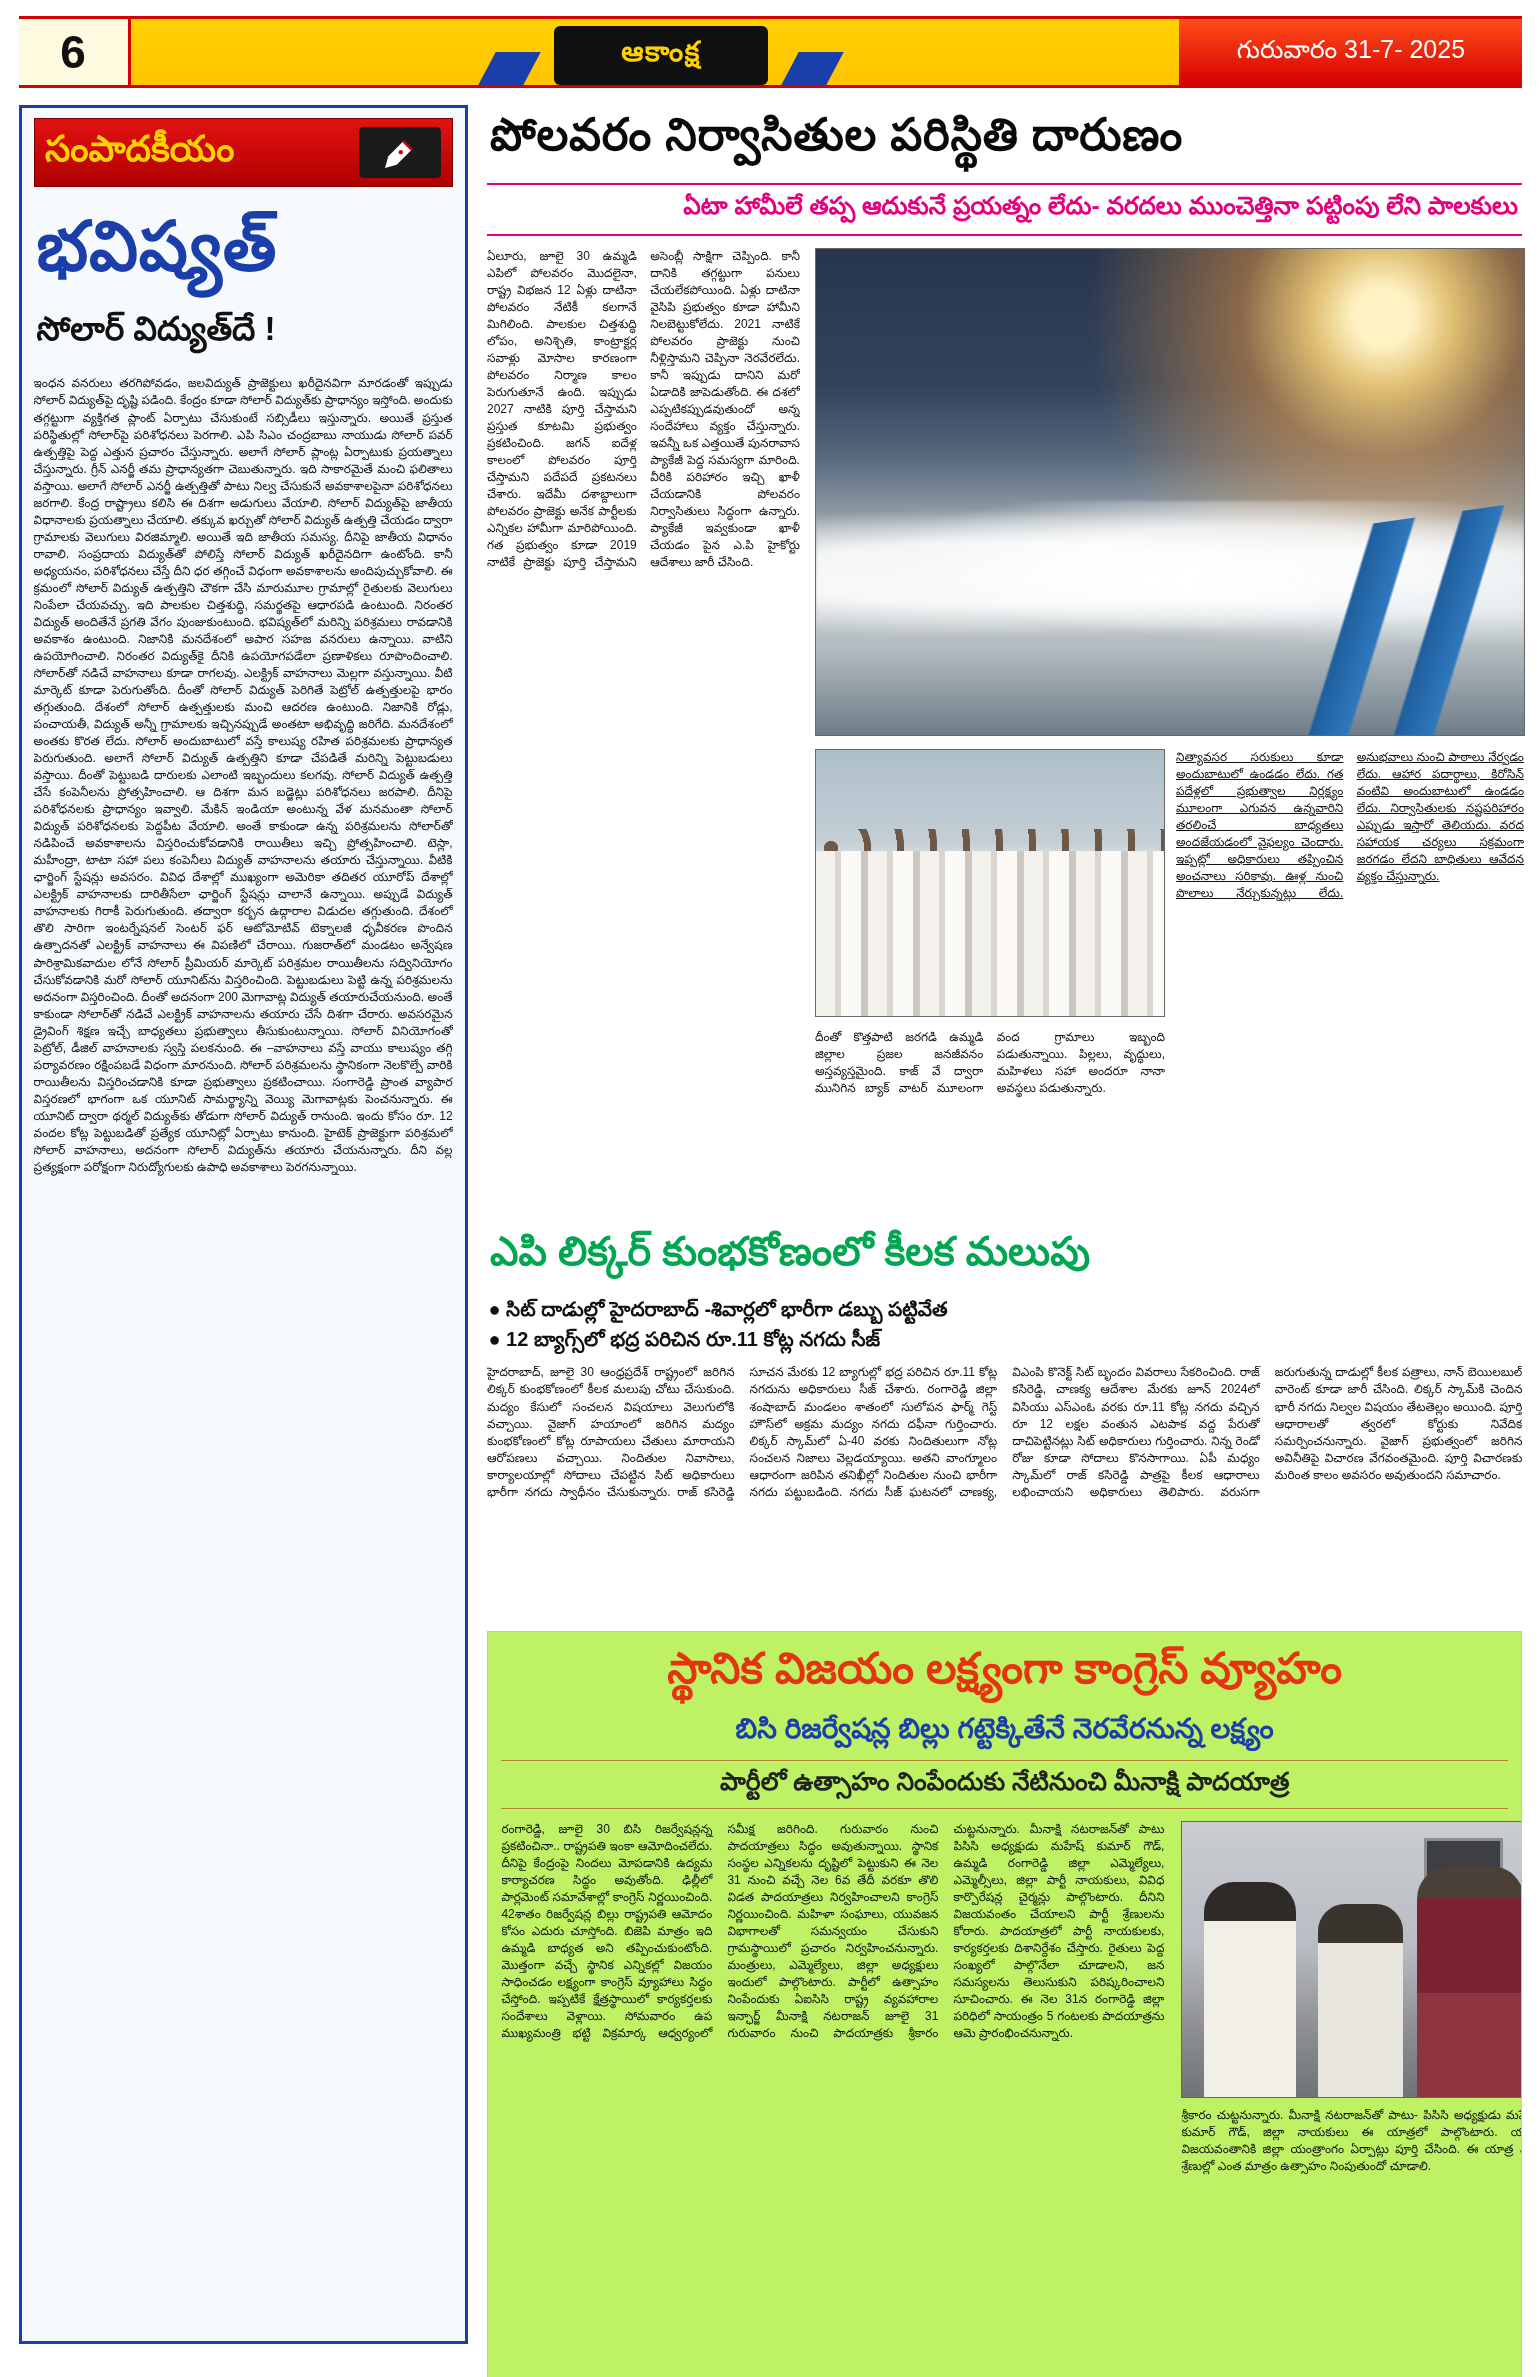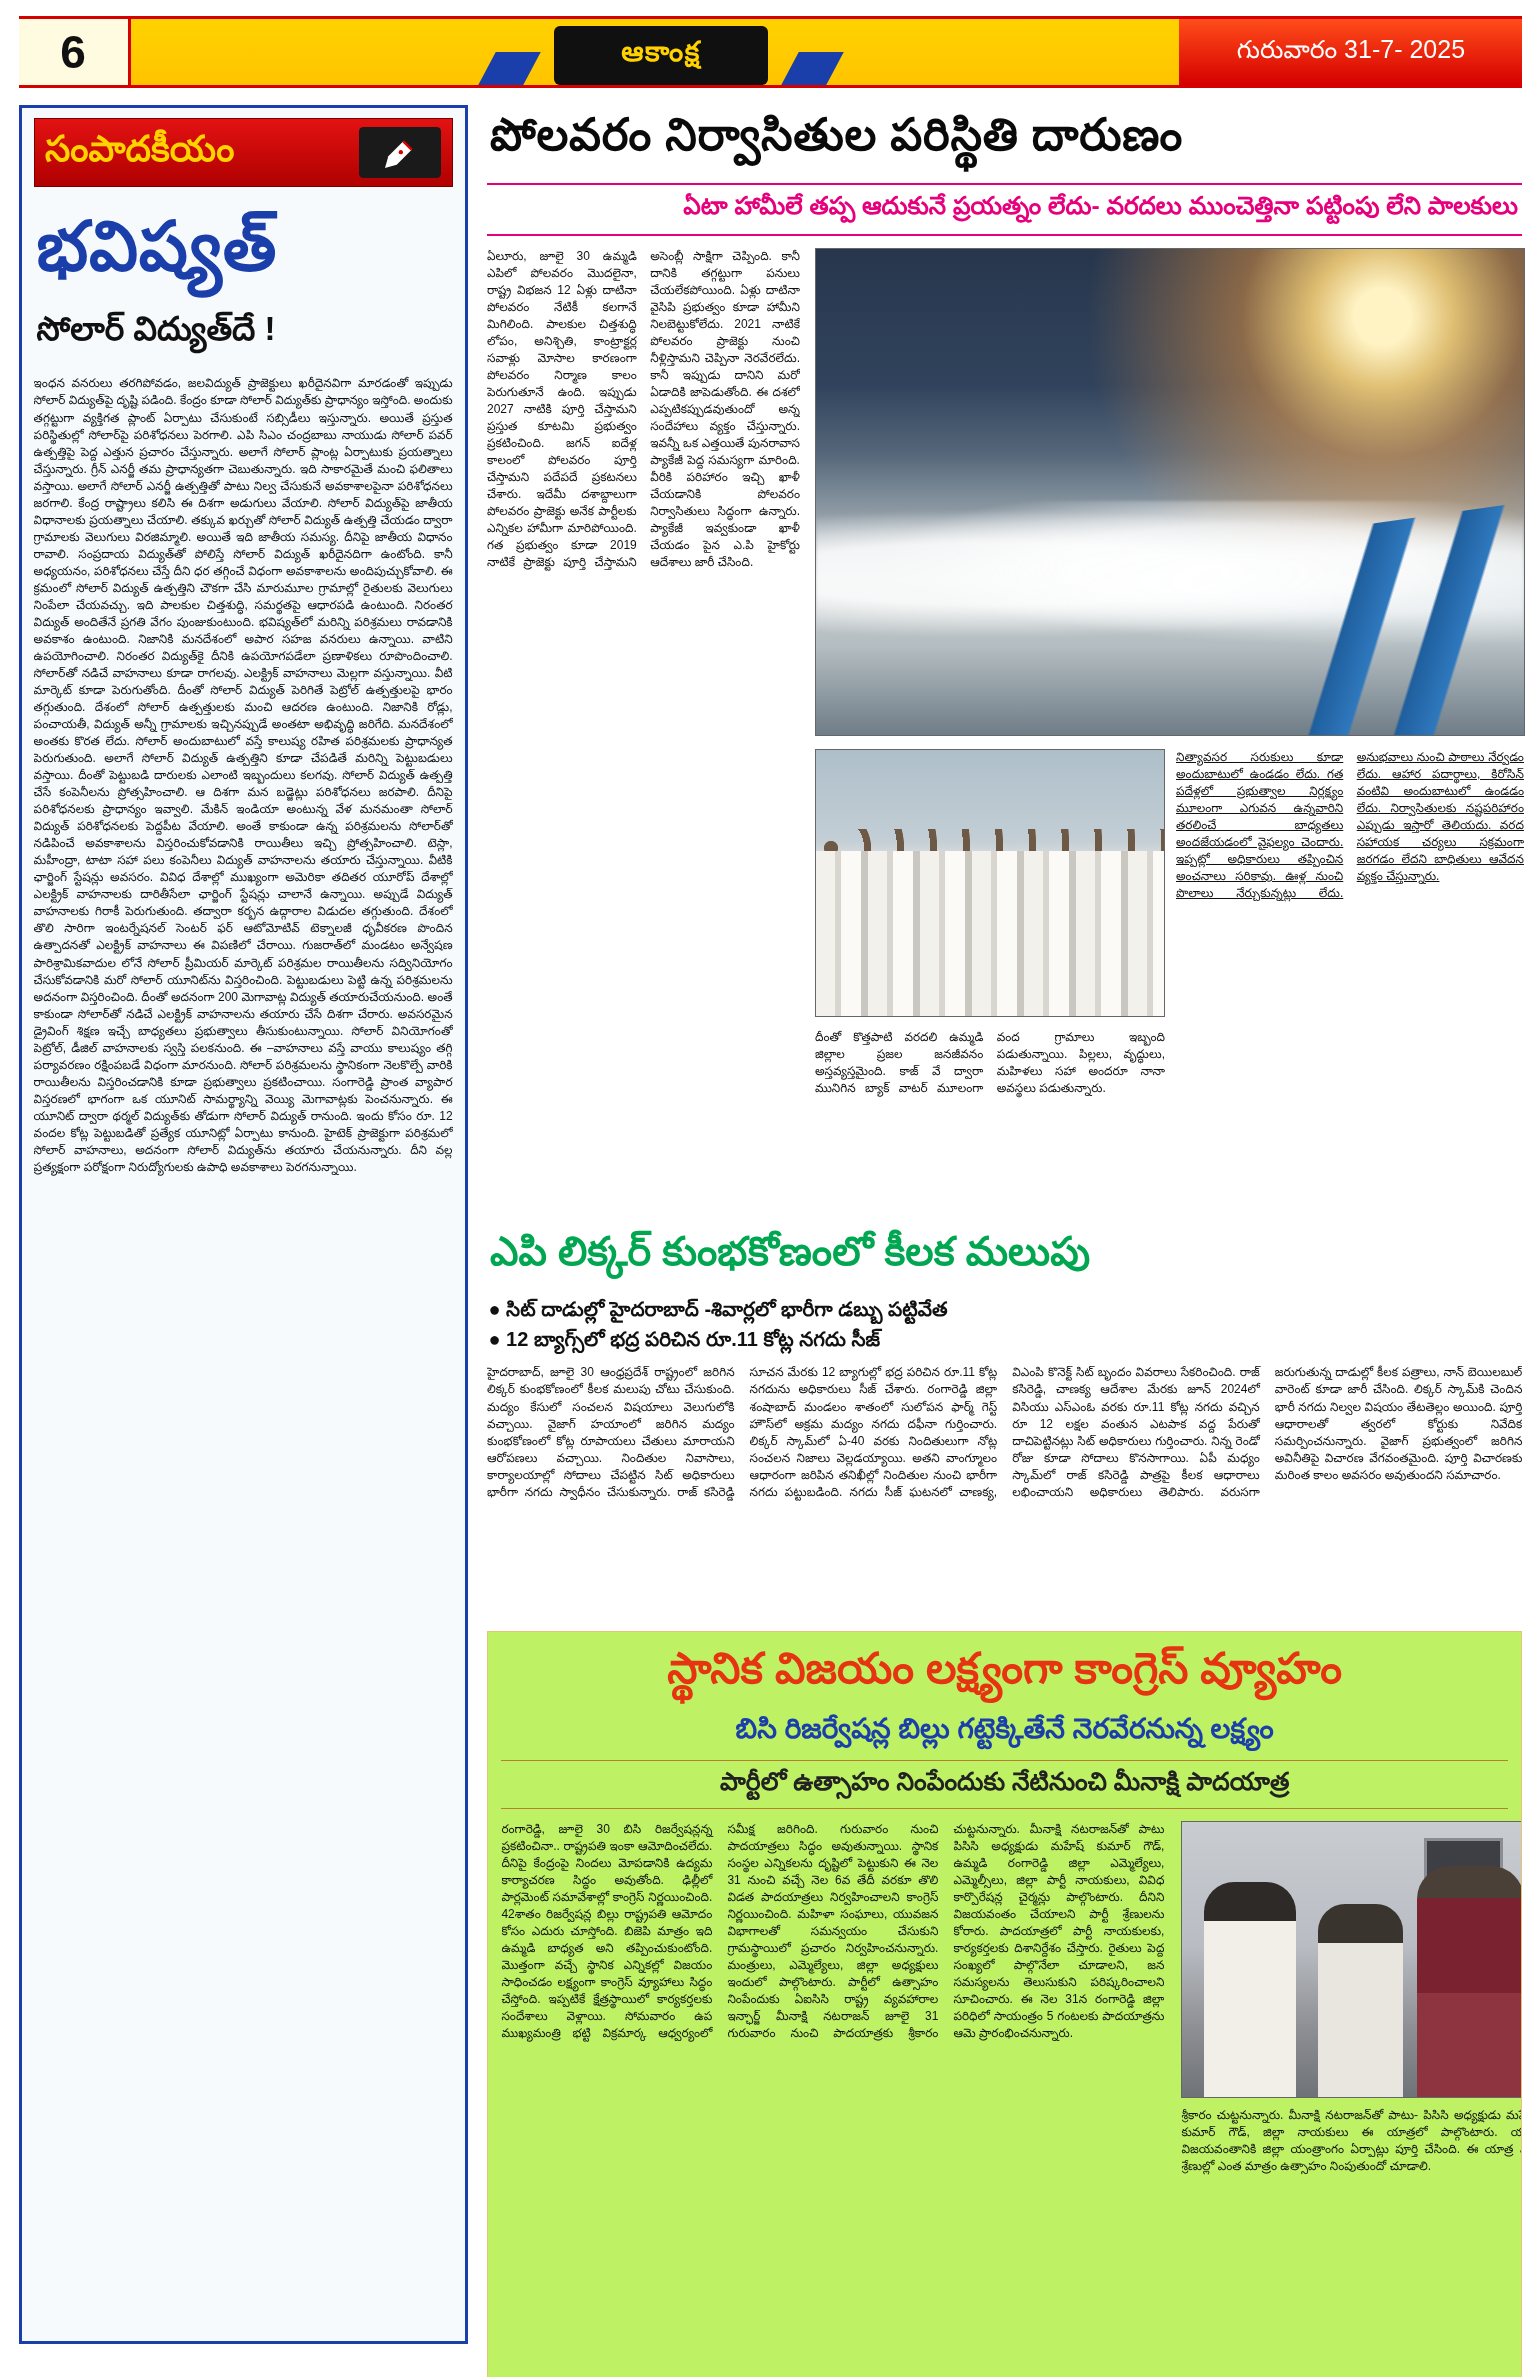--- a/index.html
+++ b/index.html
@@ -215,21 +215,21 @@
             <div class="dam-spray"></div>
             <div class="dam-rail"></div>
           </div>
 
           <div class="photo photo-group">
             <div class="group-heads"></div>
             <div class="group-people"></div>
           </div>
 
           <div class="a1-text-b news-text">నిత్యావసర సరుకులు కూడా అందుబాటులో ఉండడం లేదు. గత పదేళ్లలో ప్రభుత్వాల నిర్లక్ష్యం మూలంగా ఎగువన ఉన్నవారిని తరలించే బాధ్యతలు అందజేయడంలో వైఫల్యం చెందారు. ఇప్పట్లో అధికారులు తప్పించిన అంచనాలు సరికావు. ఊళ్ల నుంచి పొలాలు నేర్చుకున్నట్లు లేదు. అనుభవాలు నుంచి పాఠాలు నేర్వడం లేదు. ఆహార పదార్థాలు, కిరోసిన్ వంటివి అందుబాటులో ఉండడం లేదు. నిర్వాసితులకు నష్టపరిహారం ఎప్పుడు ఇస్తారో తెలియదు. వరద సహాయక చర్యలు సక్రమంగా జరగడం లేదని బాధితులు ఆవేదన వ్యక్తం చేస్తున్నారు.</div>
-          <div class="a1-text-c news-text">దీంతో కొత్తపాటి వరదలి ఉమ్మడి జిల్లాల ప్రజల జనజీవనం అస్తవ్యస్తమైంది. కాజ్ వే ద్వారా మునిగిన బ్యాక్ వాటర్ మూలంగా వంద గ్రామాలు ఇబ్బంది పడుతున్నాయి. పిల్లలు, వృద్ధులు, మహిళలు సహా అందరూ నానా అవస్థలు పడుతున్నారు.</div>
+          <div class="a1-text-c news-text">దీంతో కొత్తపాటి జరగడి ఉమ్మడి జిల్లాల ప్రజల జనజీవనం అస్తవ్యస్తమైంది. కాజ్ వే ద్వారా మునిగిన బ్యాక్ వాటర్ మూలంగా వంద గ్రామాలు ఇబ్బంది పడుతున్నాయి. పిల్లలు, వృద్ధులు, మహిళలు సహా అందరూ నానా అవస్థలు పడుతున్నారు.</div>
         </div>
       </div>
 
       <div class="article2">
         <div class="a2-headline">ఎపి లిక్కర్ కుంభకోణంలో కీలక మలుపు</div>
         <div class="a2-bullets">
           <div class="a2-bullet">● సిట్ దాడుల్లో హైదరాబాద్ -శివార్లలో భారీగా డబ్బు పట్టివేత</div>
           <div class="a2-bullet">● 12 బ్యాగ్స్‌లో భద్ర పరిచిన రూ.11 కోట్ల నగదు సీజ్</div>
         </div>
         <div class="a2-body news-text">హైదరాబాద్, జూలై 30 ఆంధ్రప్రదేశ్ రాష్ట్రంలో జరిగిన లిక్కర్ కుంభకోణంలో కీలక మలుపు చోటు చేసుకుంది. మద్యం కేసులో సంచలన విషయాలు వెలుగులోకి వచ్చాయి. వైజాగ్ హయాంలో జరిగిన మద్యం కుంభకోణంలో కోట్ల రూపాయలు చేతులు మారాయని ఆరోపణలు వచ్చాయి. నిందితుల నివాసాలు, కార్యాలయాల్లో సోదాలు చేపట్టిన సిట్ అధికారులు భారీగా నగదు స్వాధీనం చేసుకున్నారు. రాజ్ కసిరెడ్డి సూచన మేరకు 12 బ్యాగుల్లో భద్ర పరిచిన రూ.11 కోట్ల నగదును అధికారులు సీజ్ చేశారు. రంగారెడ్డి జిల్లా శంషాబాద్ మండలం శాతంలో సులోపన ఫార్మ్ గెస్ట్ హౌస్‌లో అక్రమ మద్యం నగదు దఫీనా గుర్తించారు. లిక్కర్ స్కామ్‌లో ఏ-40 వరకు నిందితులుగా నోట్ల సంచలన నిజాలు వెల్లడయ్యాయి. అతని వాంగ్మూలం ఆధారంగా జరిపిన తనిఖీల్లో నిందితుల నుంచి భారీగా నగదు పట్టుబడింది. నగదు సీజ్ ఘటనలో చాణక్య, విఎంపి కొనెక్ట్ సిట్ బృందం వివరాలు సేకరించింది. రాజ్ కసిరెడ్డి, చాణక్య ఆదేశాల మేరకు జూన్ 2024లో విసియు ఎస్ఎంఓ వరకు రూ.11 కోట్ల నగదు వచ్చిన రూ 12 లక్షల వంతున ఎటపాక వద్ద పేరుతో దాచిపెట్టినట్లు సిట్ అధికారులు గుర్తించారు. నిన్న రెండో రోజు కూడా సోదాలు కొనసాగాయి. ఏపీ మధ్యం స్కామ్‌లో రాజ్ కసిరెడ్డి పాత్రపై కీలక ఆధారాలు లభించాయని అధికారులు తెలిపారు. వరుసగా జరుగుతున్న దాడుల్లో కీలక పత్రాలు, నాన్ బెయిలబుల్ వారెంట్ కూడా జారీ చేసింది. లిక్కర్ స్కామ్‌కి చెందిన భారీ నగదు నిల్వల విషయం తేటతెల్లం అయింది. పూర్తి ఆధారాలతో త్వరలో కోర్టుకు నివేదిక సమర్పించనున్నారు. వైజాగ్ ప్రభుత్వంలో జరిగిన అవినీతిపై విచారణ వేగవంతమైంది. పూర్తి విచారణకు మరింత కాలం అవసరం అవుతుందని సమాచారం.</div>

